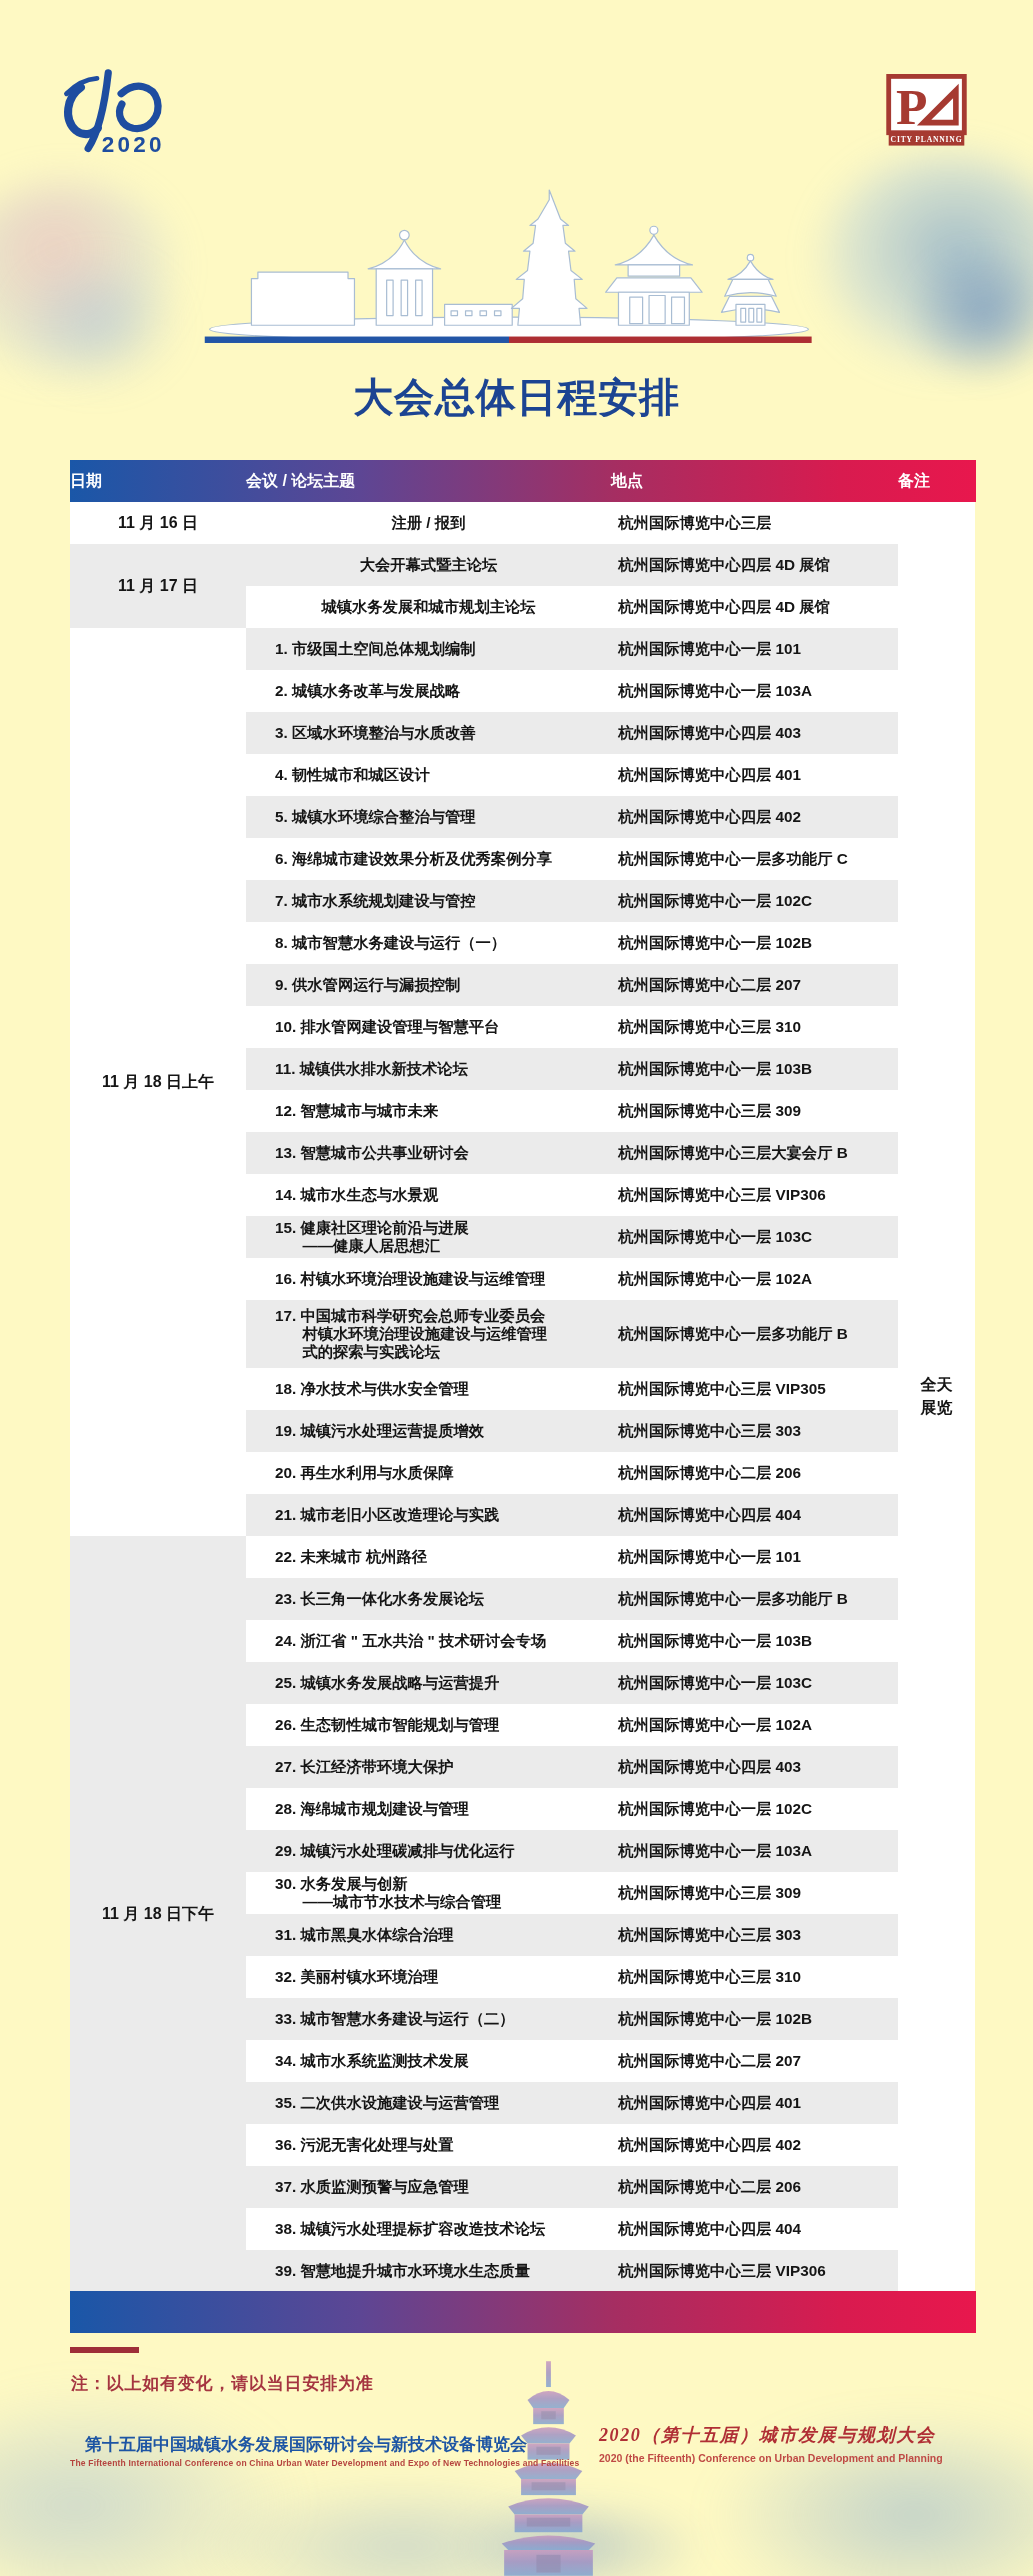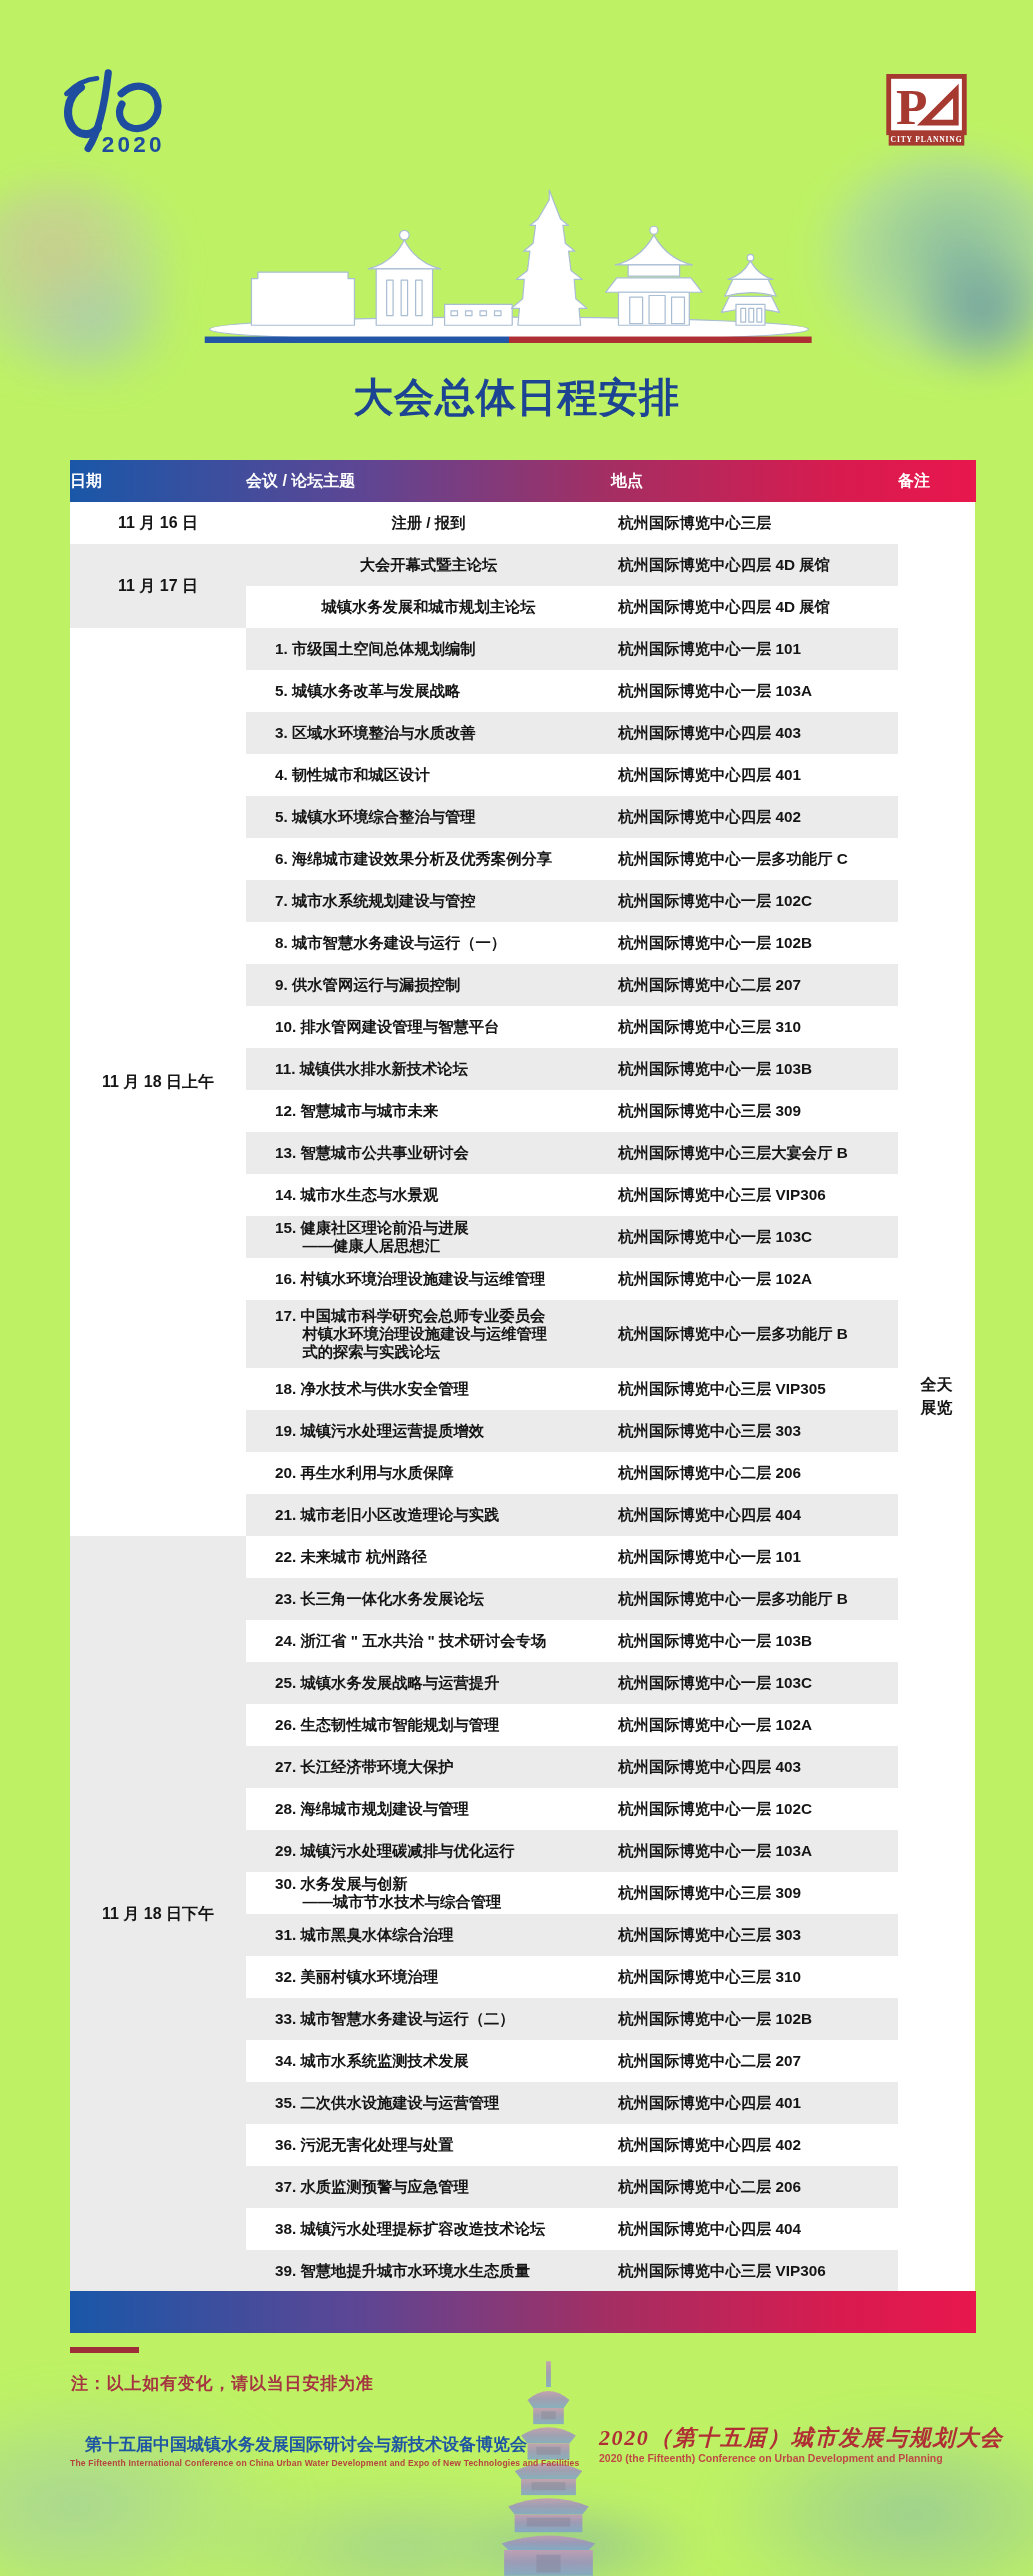--- a/index.html
+++ b/index.html
@@ -1,16 +1,16 @@
 <!DOCTYPE html>
 <html style="font-size:13px"><head>
 <meta charset="utf-8">
 <style>
   html,body{margin:0;padding:0;background:#fff;}
-  .page{position:relative;width:1033px;height:2576px;background:#bef264;overflow:hidden;
+  .page{position:relative;width:1033px;height:2576px;background:#fef9c3;overflow:hidden;
         font-family:"Liberation Sans","DejaVu Sans",sans-serif;font-weight:bold;color:#151515;}
 
   
   .smoke{position:absolute;border-radius:50%;pointer-events:none;}
   .smoke-l1{left:-48px;top:182px;width:226px;height:194px;filter:blur(19.4px);opacity:.55;
     background:radial-gradient(ellipse at 45% 35%,rgba(216,160,195,.85),rgba(170,190,225,.45) 55%,rgba(255,255,255,0) 75%);}
   .smoke-l2{left:8px;top:250px;width:178px;height:145px;filter:blur(16px);opacity:.5;
     background:radial-gradient(ellipse at 50% 50%,rgba(150,178,218,.8),rgba(255,255,255,0) 70%);}
   .smoke-r1{left:815px;top:153px;width:258px;height:218px;filter:blur(18px);opacity:.65;
     background:radial-gradient(ellipse at 55% 45%,rgba(100,148,205,.9),rgba(160,195,230,.5) 55%,rgba(255,255,255,0) 75%);}
@@ -53,21 +53,21 @@
   .note-cell{align-items:center;font-size:16px;line-height:22.6px;text-align:center;}
 
   .grad-bottom{position:absolute;left:70px;top:2291px;width:906px;height:42px;
     background:linear-gradient(90deg,#1a57a8 0%,#5d4694 32%,#a52e62 60%,#d81b4f 85%,#e8174d 100%);}
   .red-dash{position:absolute;left:70px;top:2347px;width:69px;height:5.7px;background:#9e2f38;}
 
   
   .notice{position:absolute;left:71px;top:2372px;font-size:17px;color:#a53540;letter-spacing:0.8px;}
   .f-left-title{position:absolute;left:85px;top:2433px;font-size:17px;color:#1d55a4;}
   .f-left-sub{position:absolute;left:70px;top:2458px;font-size:8.5px;color:#b5443f;letter-spacing:0.2px;}
-  .f-right-title{position:absolute;left:599px;top:2423px;font-size:22px;color:#b02f35;
+  .f-right-title{position:absolute;left:599px;top:2423px;font-size:18px;color:#b02f35;
     font-family:"Liberation Serif","DejaVu Serif",serif;font-style:italic;letter-spacing:1.6px;}
   .f-right-sub{position:absolute;left:599px;top:2452px;font-size:10.5px;color:#bf4a45;}
   .pagoda{position:absolute;left:488px;top:2361px;width:121px;height:215px;opacity:.8;filter:blur(0.4px);}
 </style>
 </head>
 <body>
 
 <div class="page">
 
   <div class="smoke smoke-l1"></div>
@@ -158,21 +158,21 @@
       <div class="cell topic-cell center" style="grid-area: 3 / 2;">
         <div>城镇水务发展和城市规划主论坛</div>
       </div>
       <div class="cell loc-cell" style="grid-area: 3 / 3;">杭州国际博览中心四层 4D 展馆</div>
       <div class="cell date-cell" style="grid-area: 4 / 1 / span 21;">11 月 18 日上午</div>
       <div class="cell topic-cell shaded" style="grid-area: 4 / 2;">
         <div>1. 市级国土空间总体规划编制</div>
       </div>
       <div class="cell loc-cell shaded" style="grid-area: 4 / 3;">杭州国际博览中心一层 101</div>
       <div class="cell topic-cell" style="grid-area: 5 / 2;">
-        <div>5. 城镇水务改革与发展战略</div>
+        <div>2. 城镇水务改革与发展战略</div>
       </div>
       <div class="cell loc-cell" style="grid-area: 5 / 3;">杭州国际博览中心一层 103A</div>
       <div class="cell topic-cell shaded" style="grid-area: 6 / 2;">
         <div>3. 区域水环境整治与水质改善</div>
       </div>
       <div class="cell loc-cell shaded" style="grid-area: 6 / 3;">杭州国际博览中心四层 403</div>
       <div class="cell topic-cell" style="grid-area: 7 / 2;">
         <div>4. 韧性城市和城区设计</div>
       </div>
       <div class="cell loc-cell" style="grid-area: 7 / 3;">杭州国际博览中心四层 401</div>

